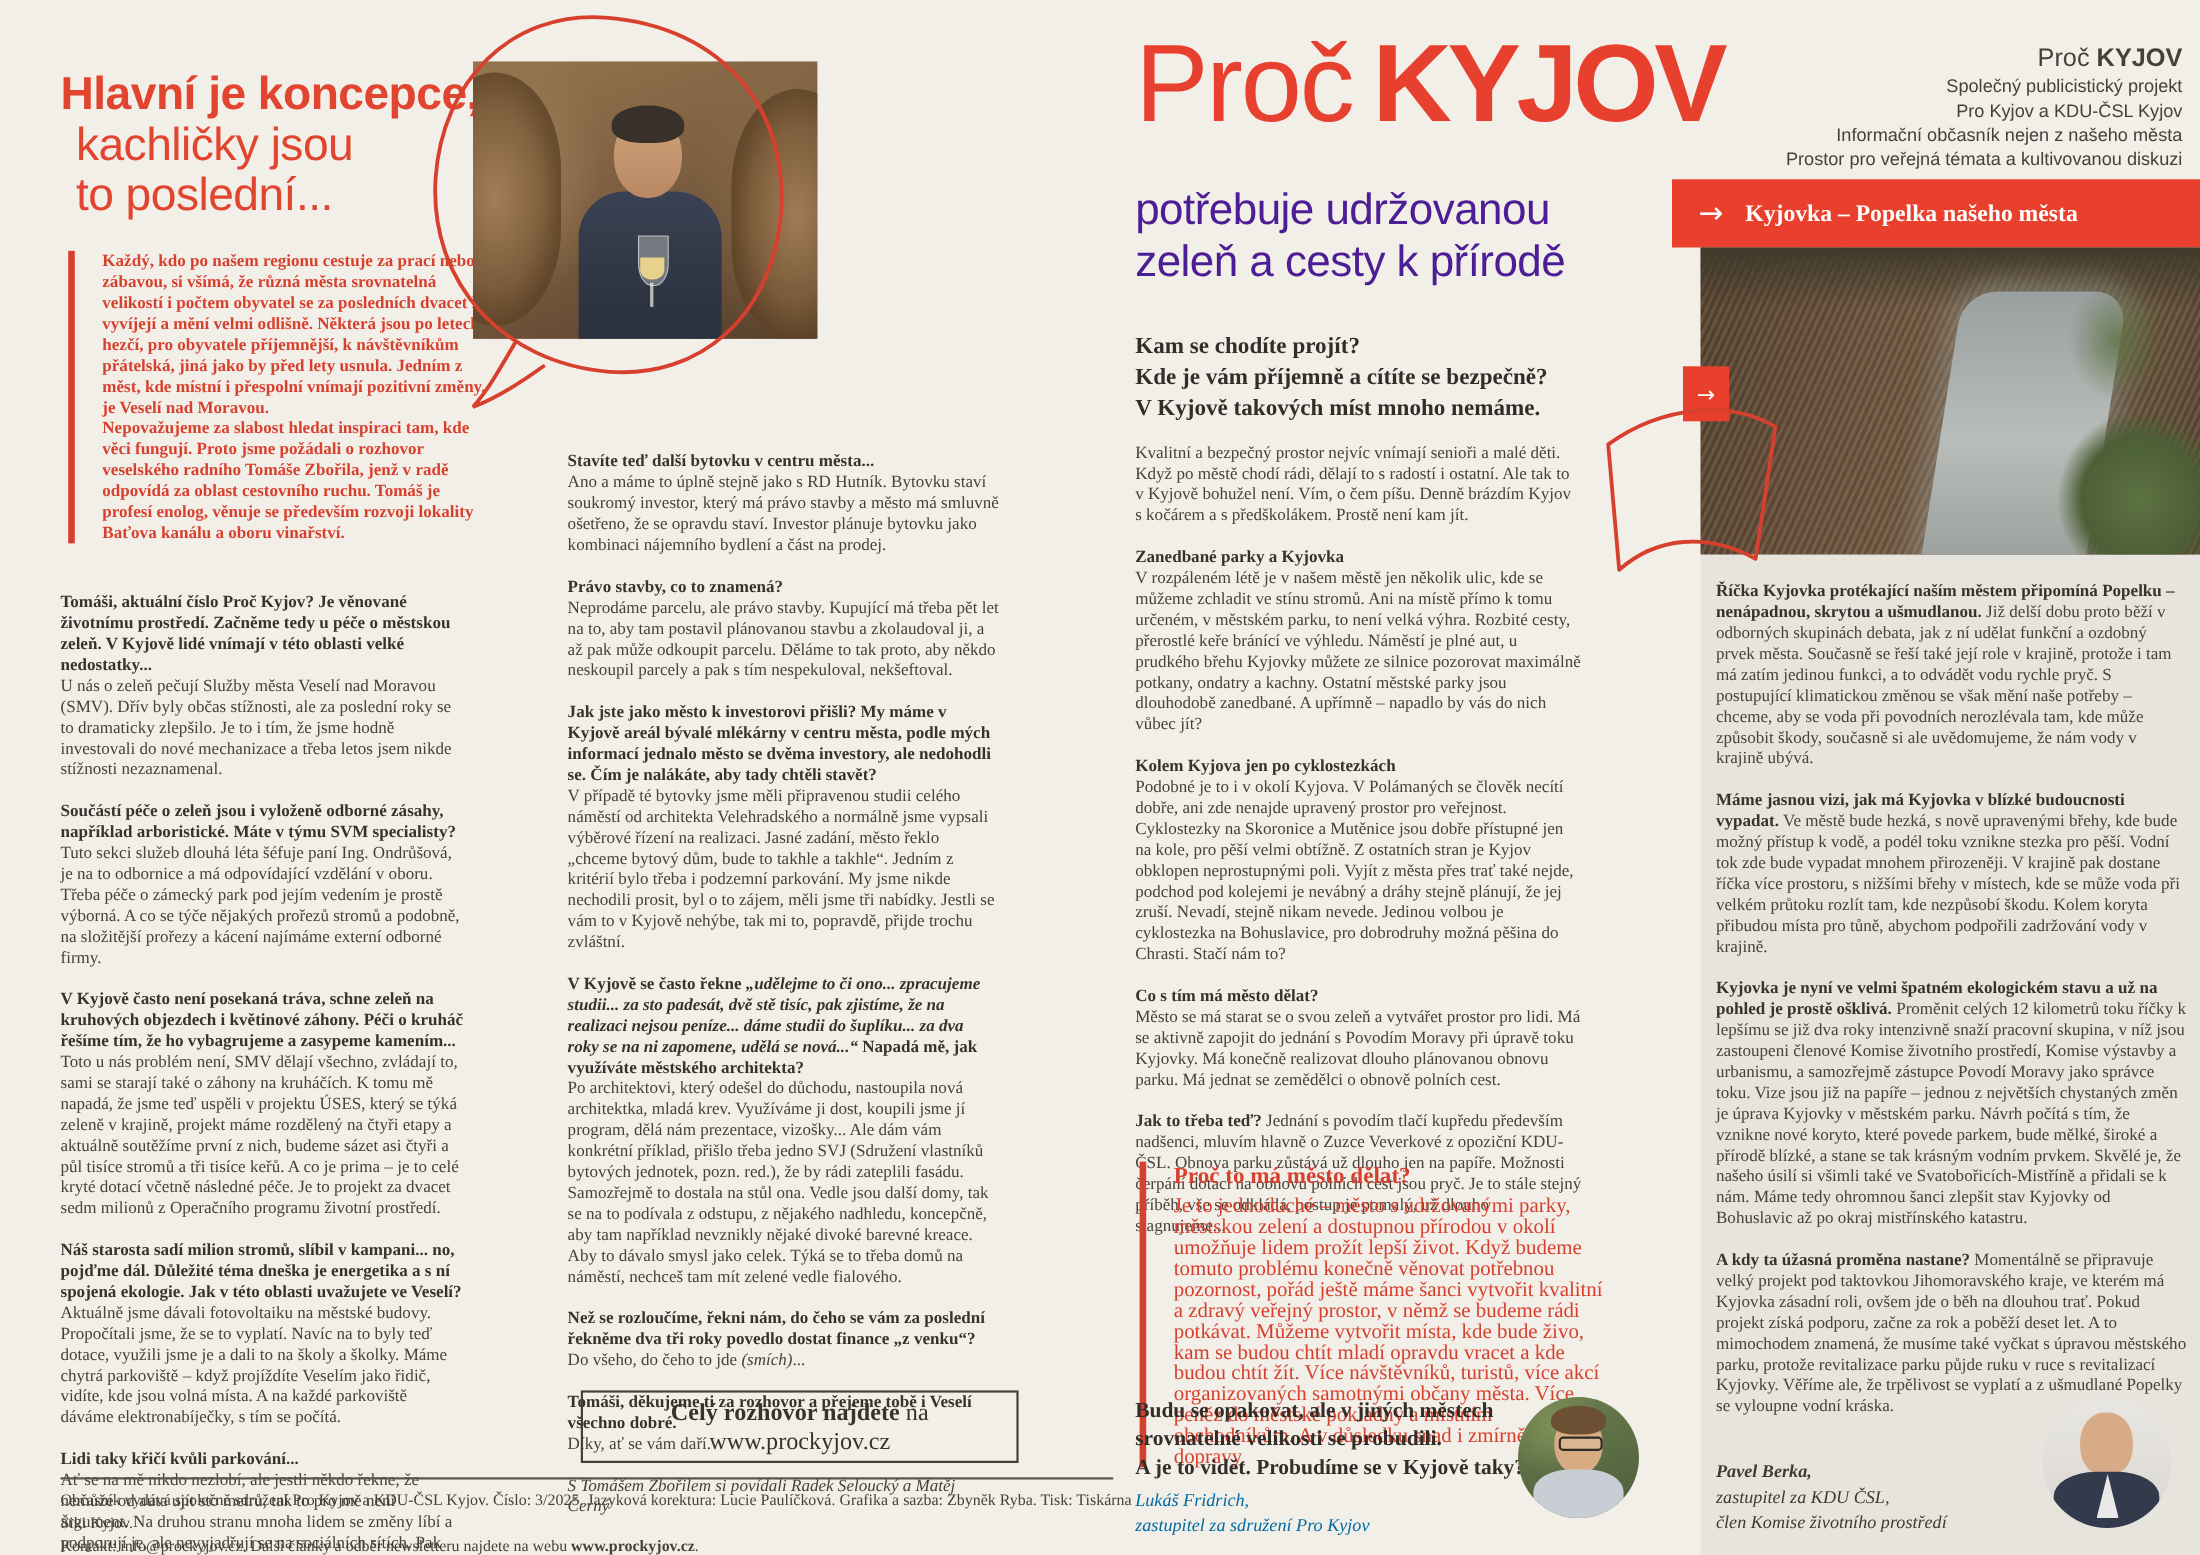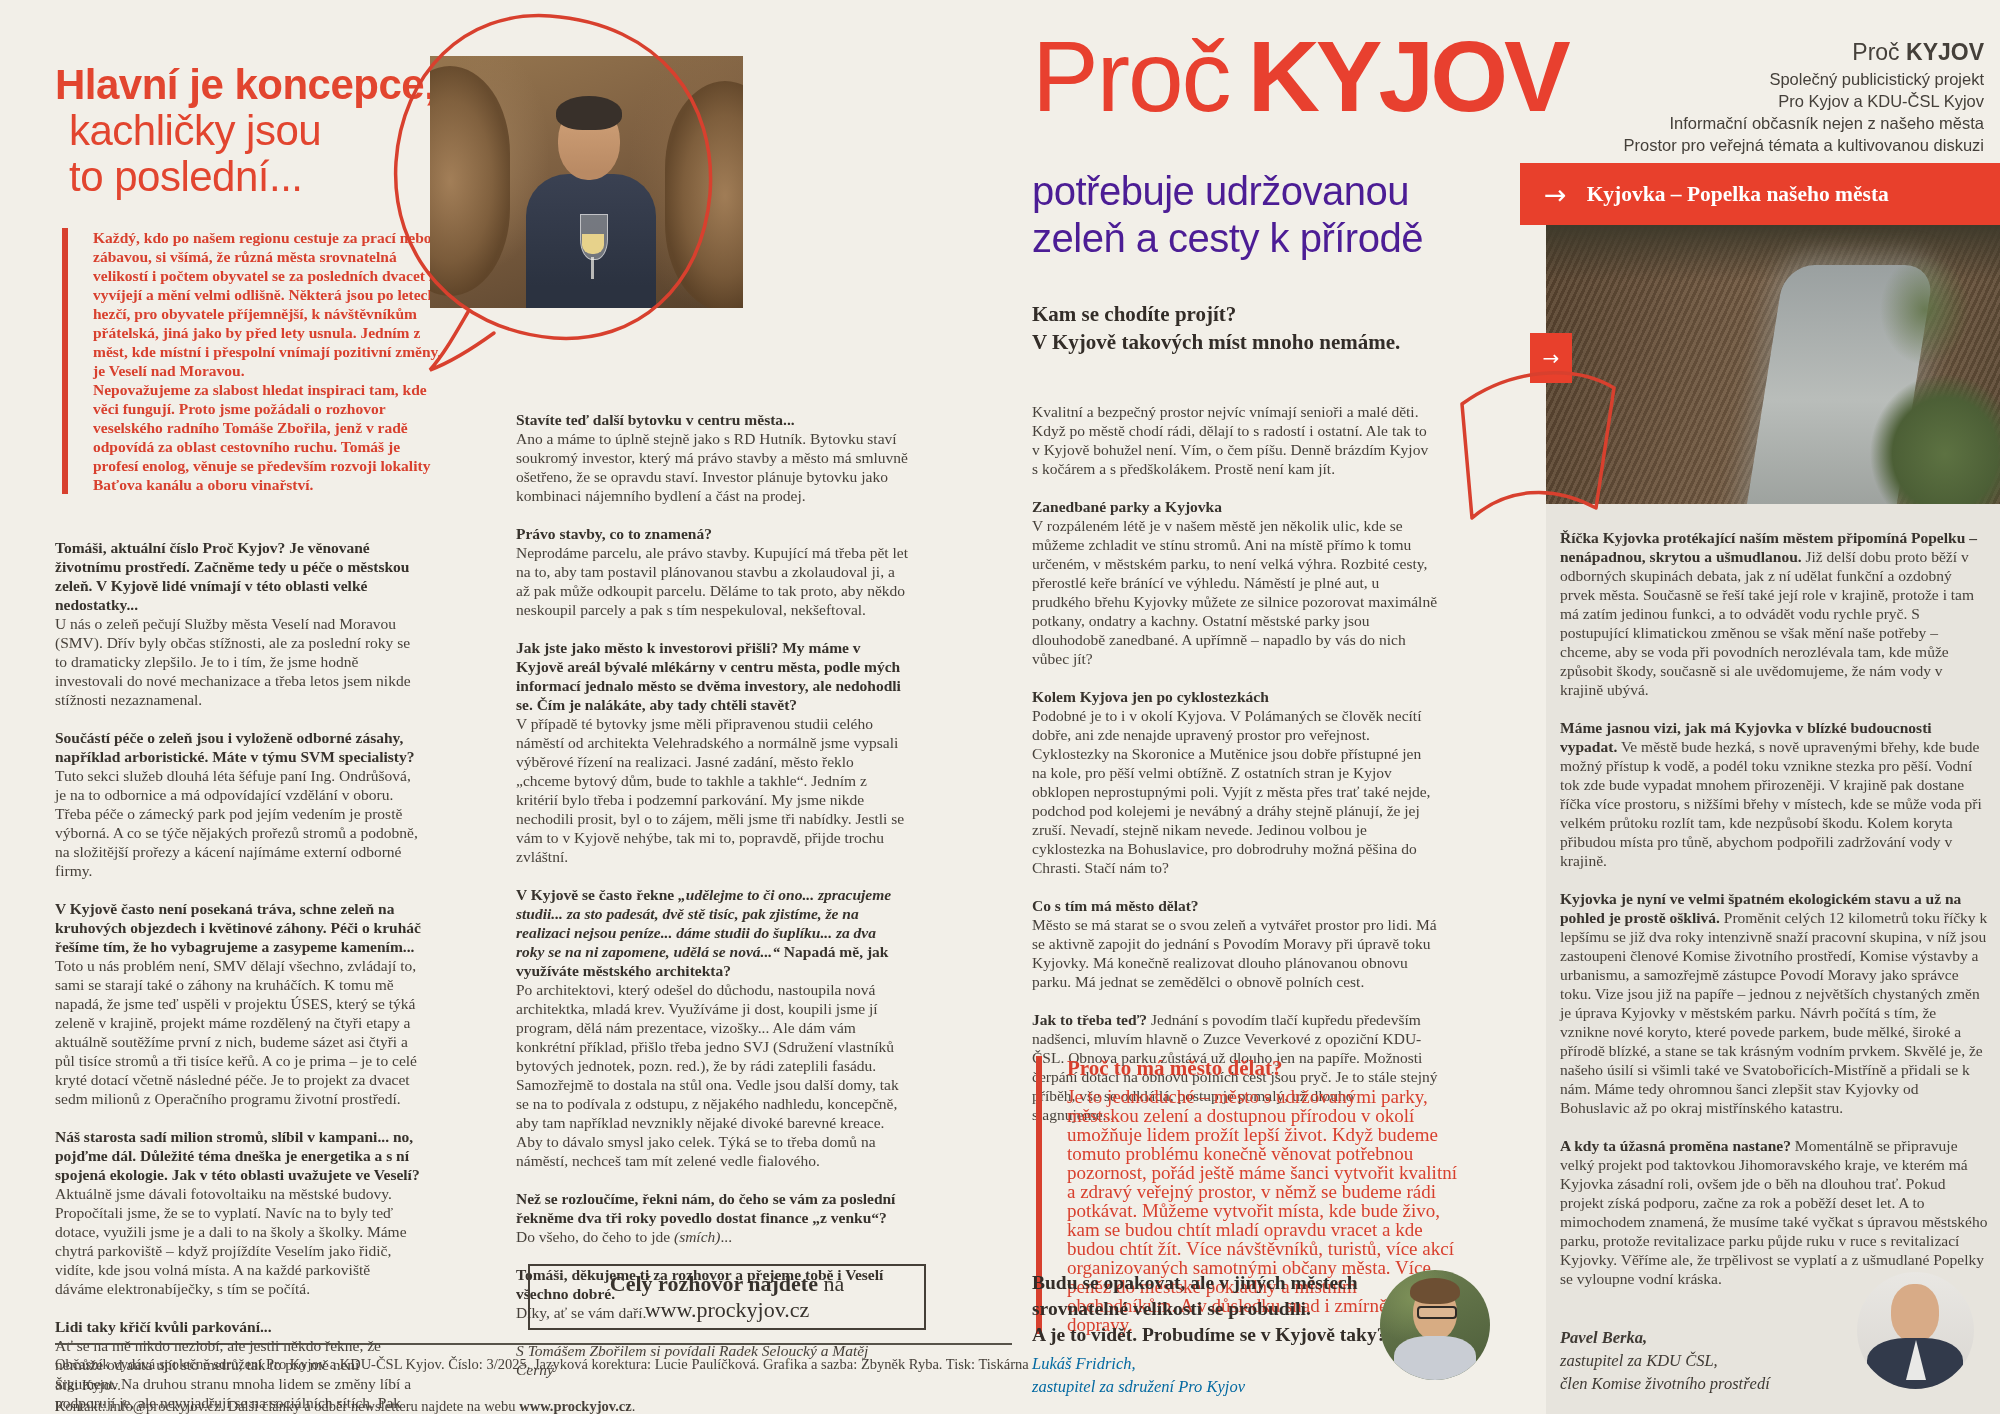--- a/index.html
+++ b/index.html
@@ -239,20 +239,21 @@
     <div>Prostor pro veřejná témata a kultivovanou diskuzi</div>
   </div>
 
   <div class="subtitle">
     <div>potřebuje udržovanou</div>
     <div>zeleň a cesty k přírodě</div>
   </div>
 
   <div class="lead">
     <div>Kam se chodíte projít?</div>
+    <div>Kde je vám příjemně a cítíte se bezpečně?</div>
     <div>V Kyjově takových míst mnoho nemáme.</div>
   </div>
 
   <div class="article serifbody">
     <p>Kvalitní a bezpečný prostor nejvíc vnímají senioři a malé děti. Když po městě chodí rádi, dělají to s radostí i ostatní. Ale tak to v Kyjově bohužel není. Vím, o čem píšu. Denně brázdím Kyjov s kočárem a s předškolákem. Prostě není kam jít.</p>
     <p class="h2">Zanedbané parky a Kyjovka</p>
     <p>V rozpáleném létě je v našem městě jen několik ulic, kde se můžeme zchladit ve stínu stromů. Ani na místě přímo k tomu určeném, v městském parku, to není velká výhra. Rozbité cesty, přerostlé keře bránící ve výhledu. Náměstí je plné aut, u prudkého břehu Kyjovky můžete ze silnice pozorovat maximálně potkany, ondatry a kachny. Ostatní městské parky jsou dlouhodobě zanedbané. A upřímně – napadlo by vás do nich vůbec jít?</p>
     <p class="h2">Kolem Kyjova jen po cyklostezkách</p>
     <p>Podobné je to i v okolí Kyjova. V Polámaných se člověk necítí dobře, ani zde nenajde upravený prostor pro veřejnost. Cyklostezky na Skoronice a Mutěnice jsou dobře přístupné jen na kole, pro pěší velmi obtížně. Z ostatních stran je Kyjov obklopen neprostupnými poli. Vyjít z města přes trať také nejde, podchod pod kolejemi je nevábný a dráhy stejně plánují, že jej zruší. Nevadí, stejně nikam nevede. Jedinou volbou je cyklostezka na Bohuslavice, pro dobrodruhy možná pěšina do Chrasti. Stačí nám to?</p>
     <p class="h2">Co s tím má město dělat?</p>

